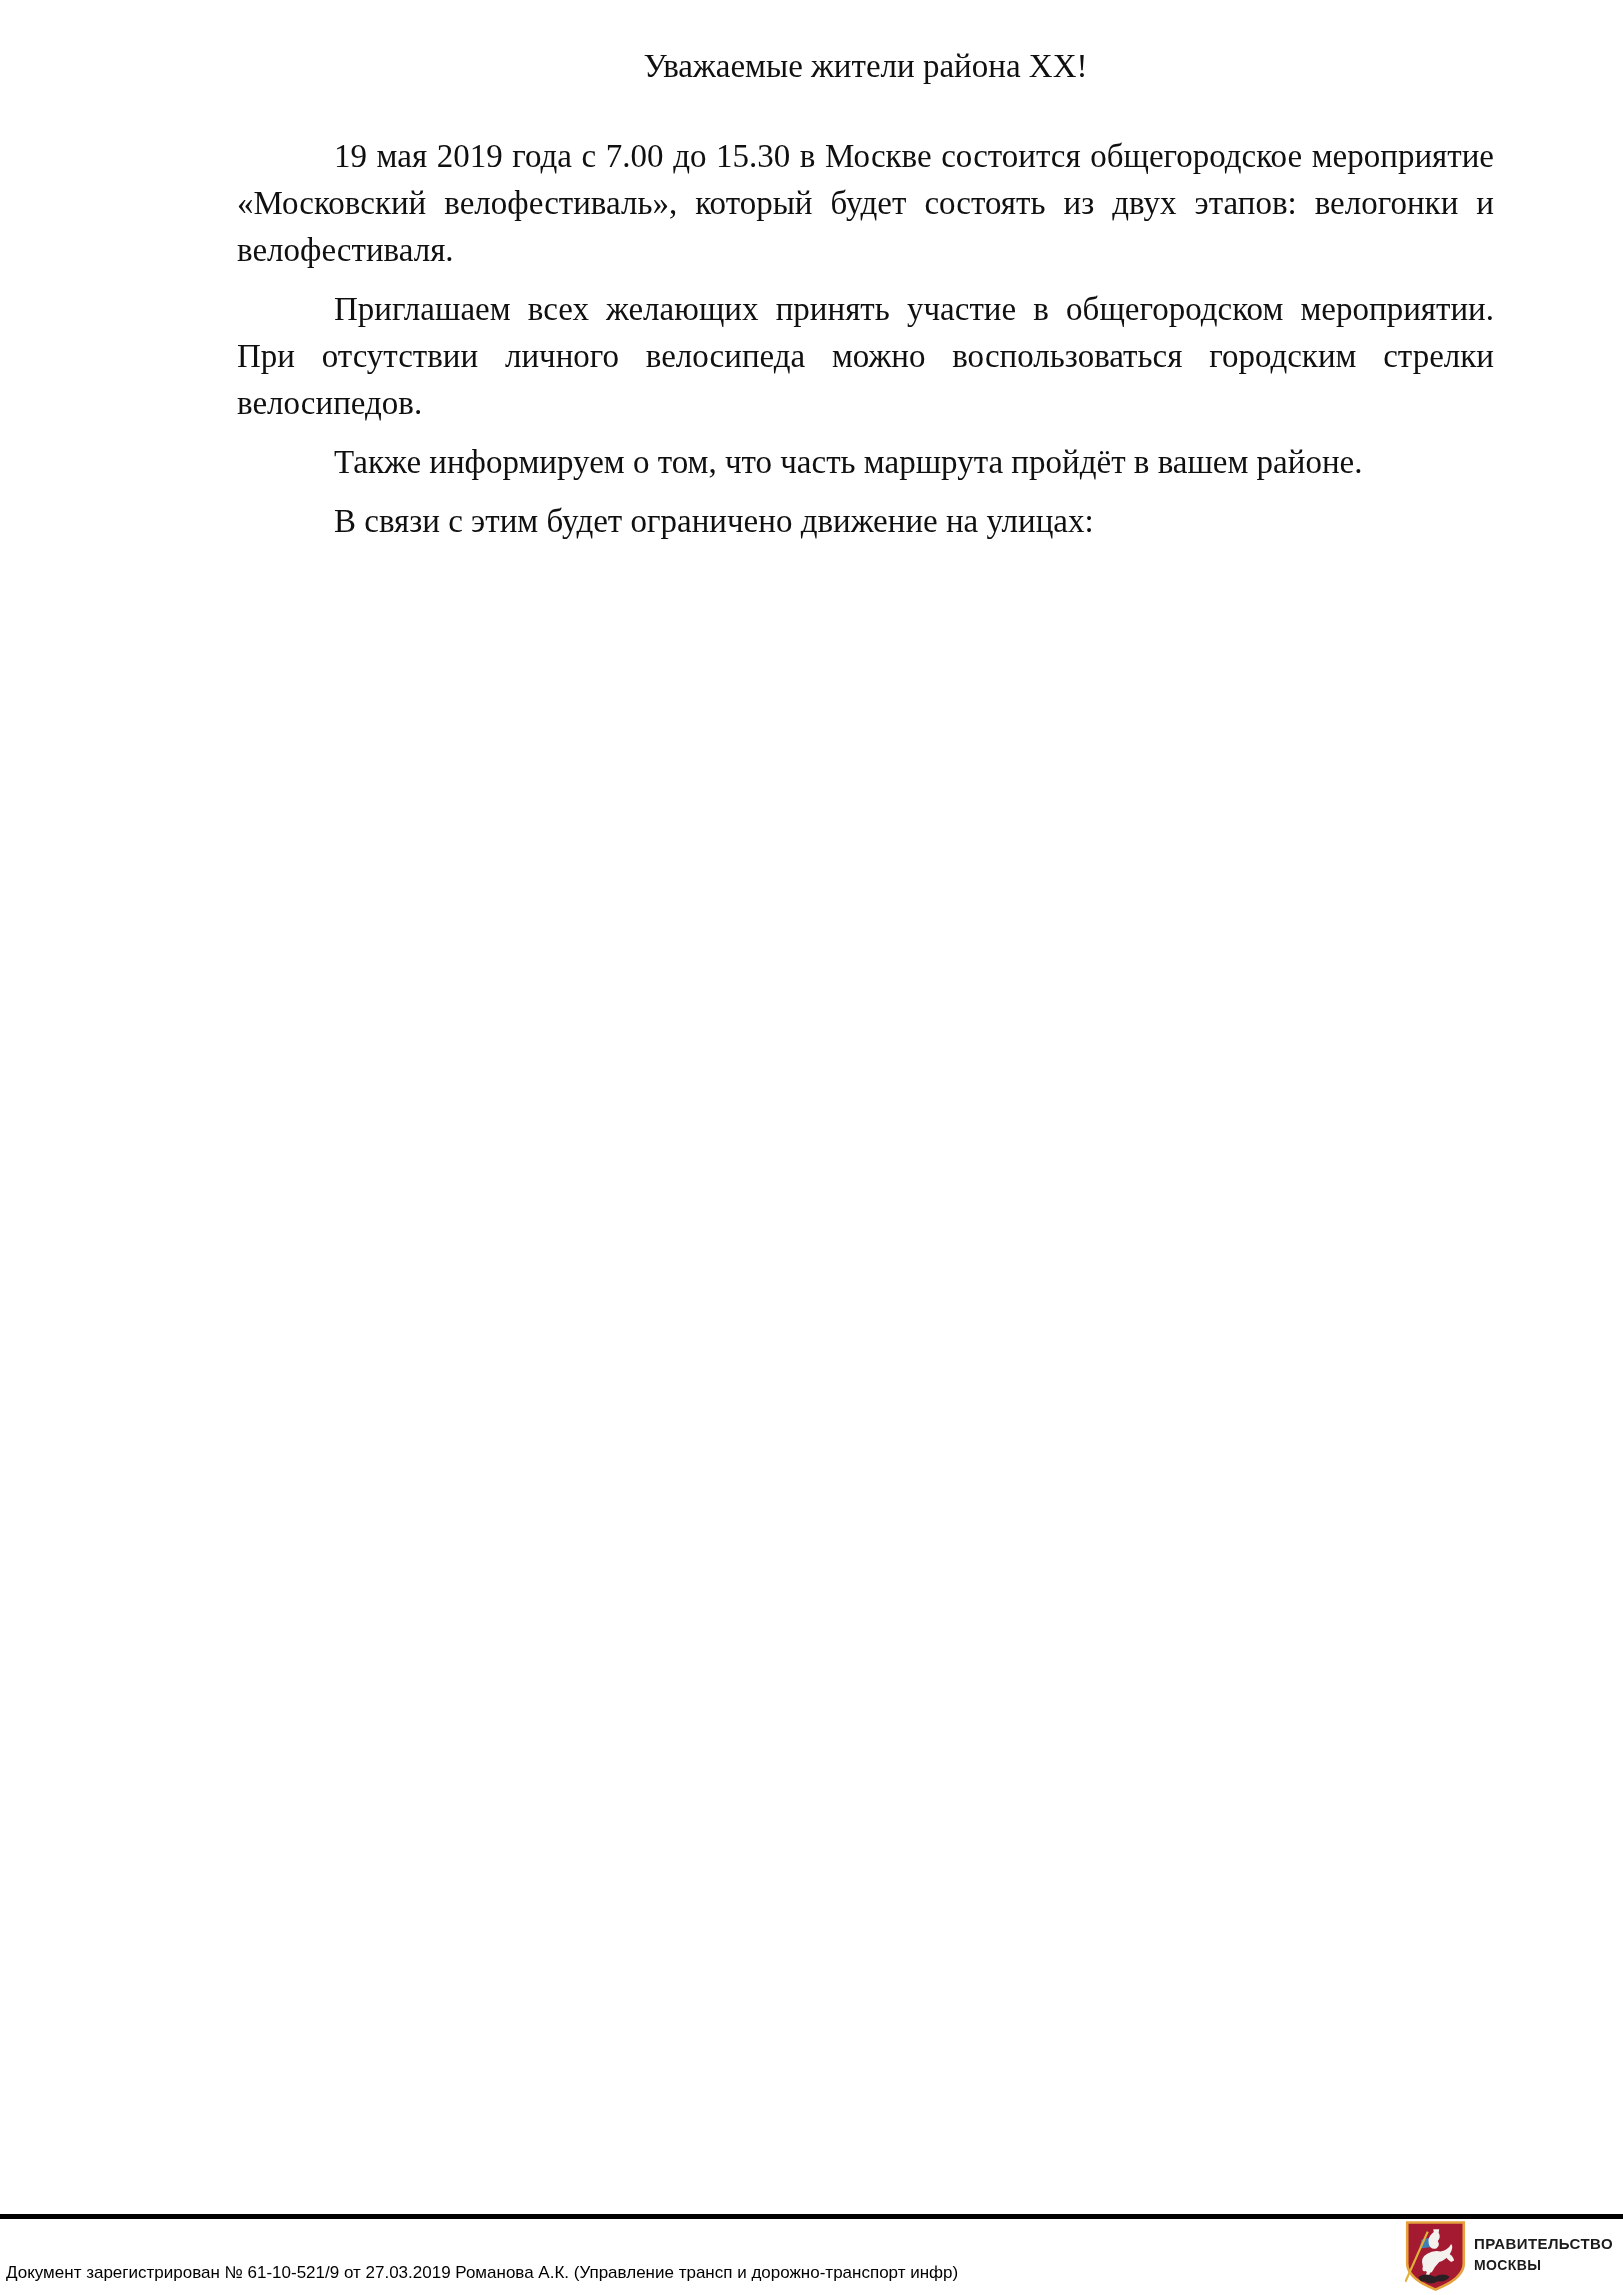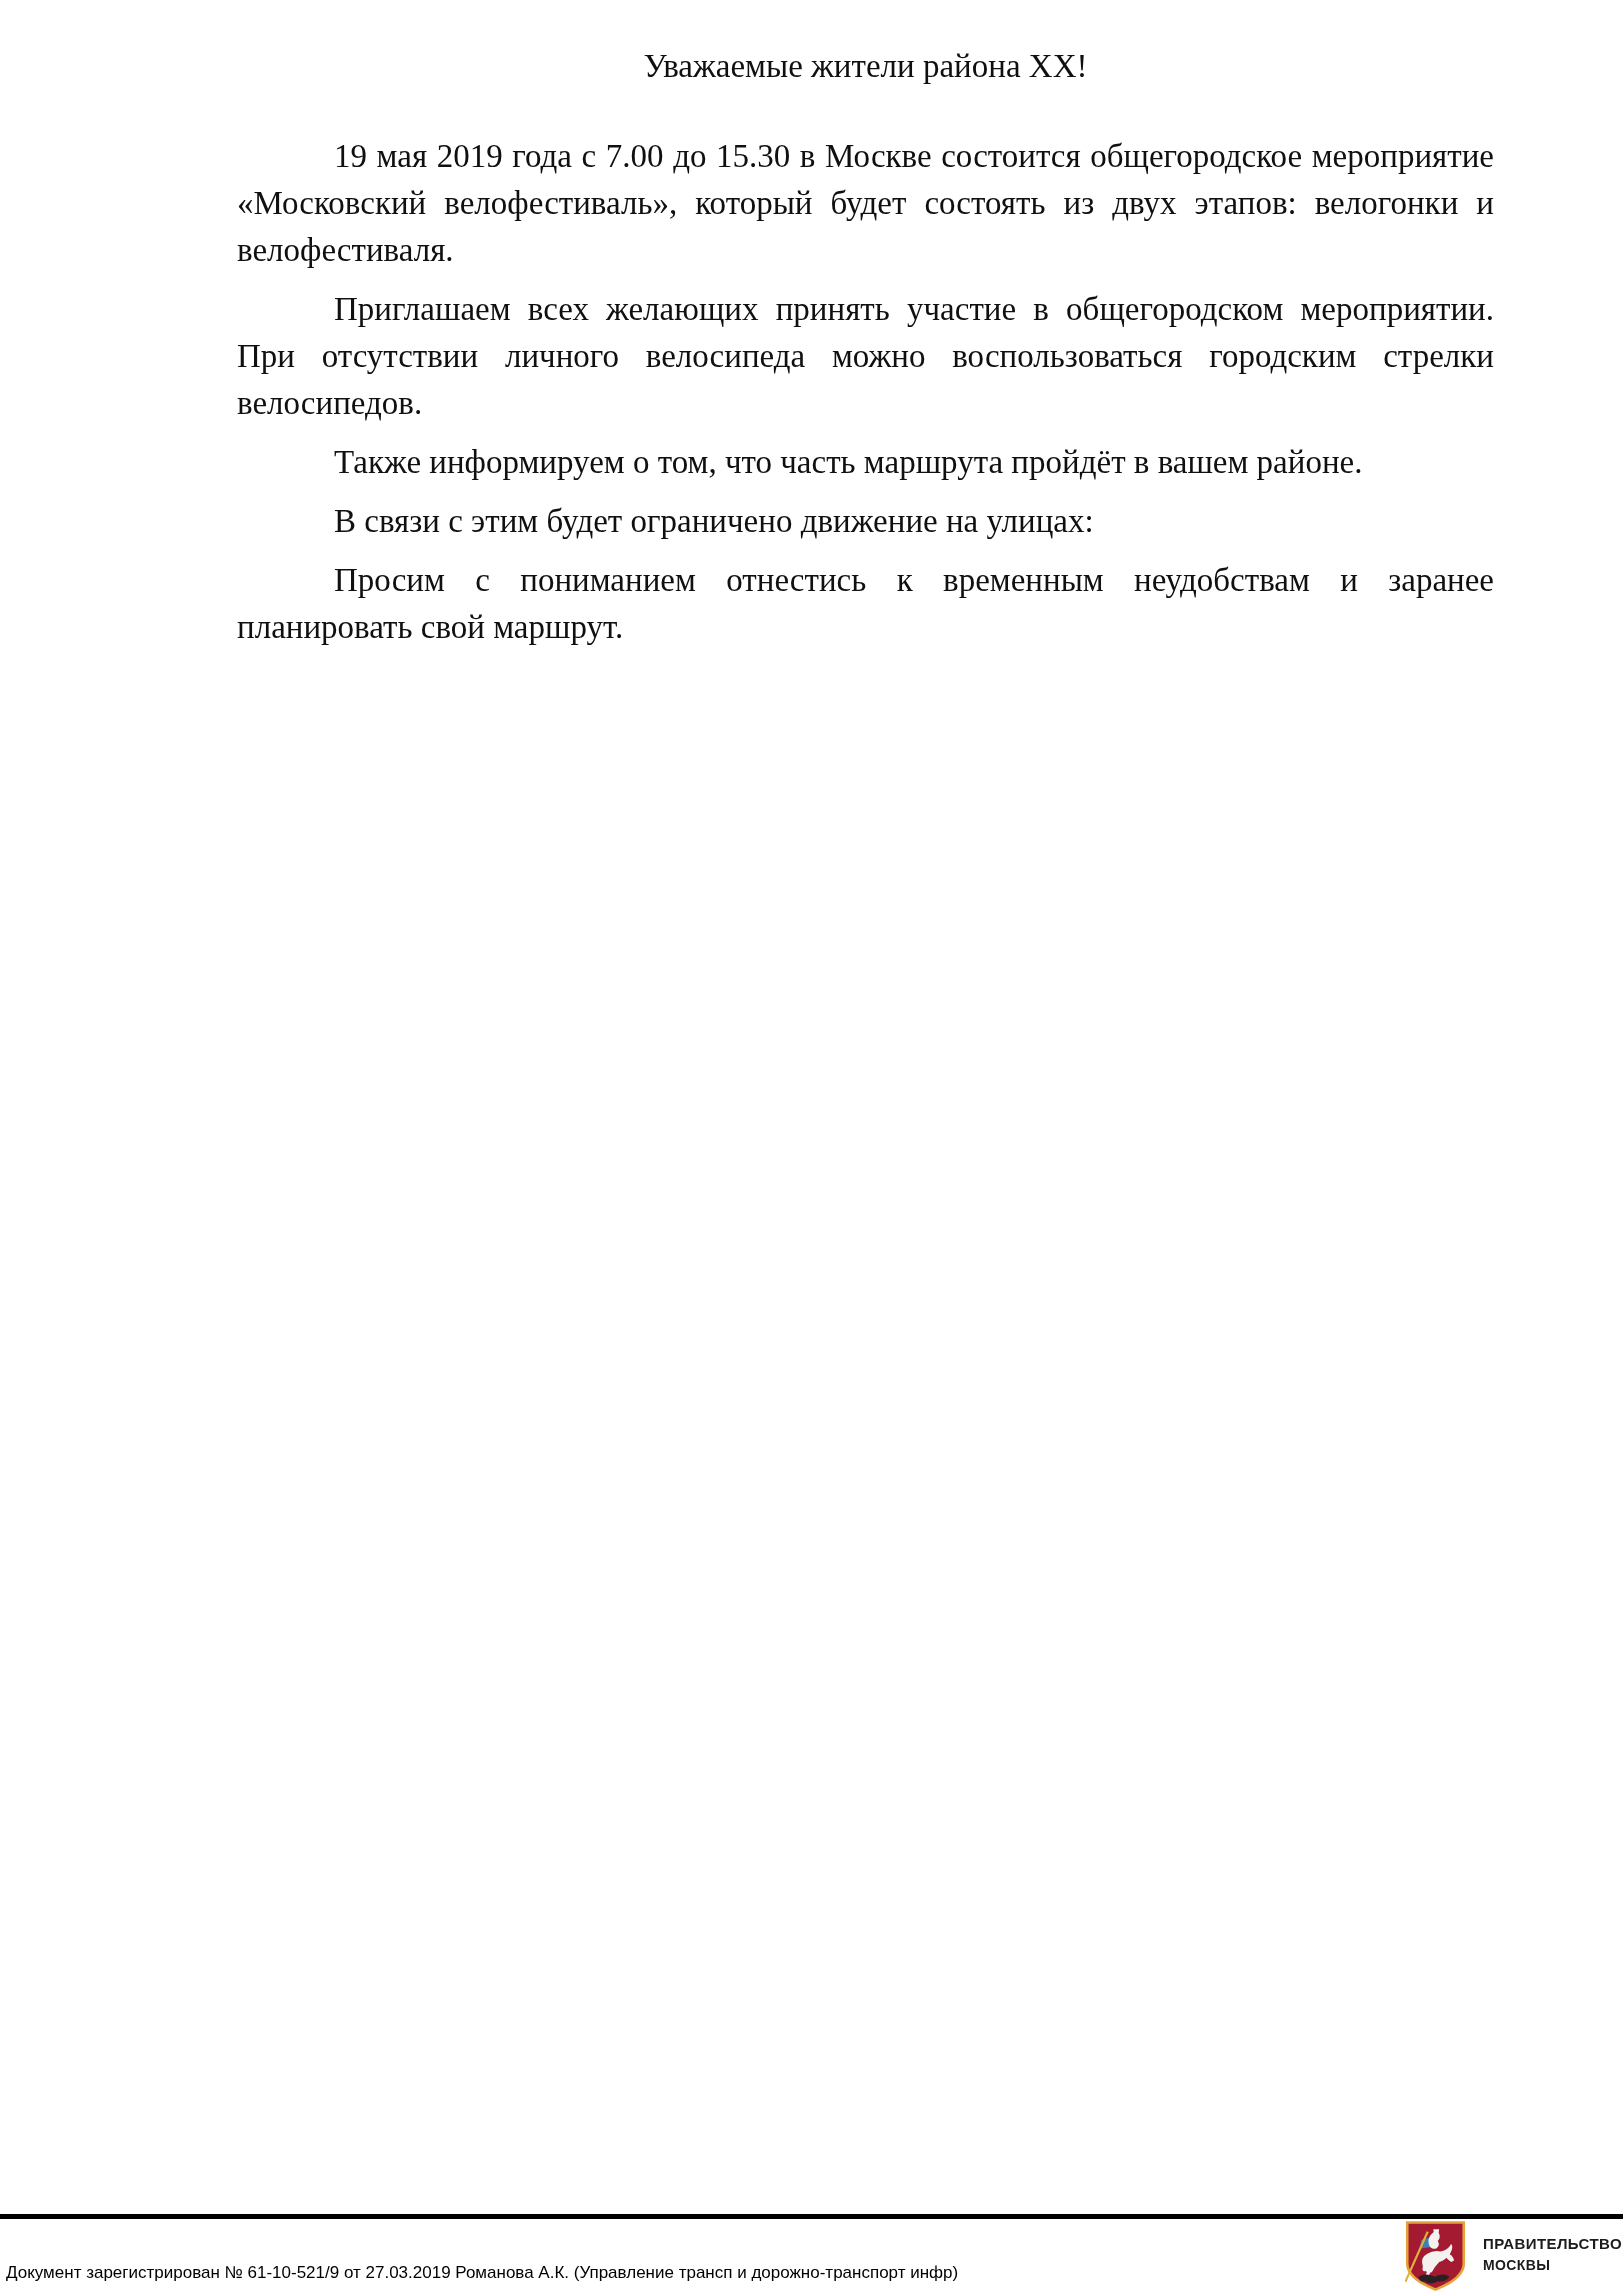--- a/index.html
+++ b/index.html
@@ -66,21 +66,21 @@
     color: #000000;
     white-space: pre;
   }
   .footer-right {
     position: absolute;
     left: 1405px;
     top: 2220px;
     width: 217px;
     display: flex;
     align-items: center;
-    gap: 17px;
+    gap: 8px;
   }
   .coat-of-arms {
     width: 61px;
     height: 72px;
     flex: 0 0 auto;
   }
   .gov-block {
     font-family: "Liberation Sans", sans-serif;
     font-weight: bold;
     color: #1c1c1c;
@@ -102,21 +102,20 @@
 <div class="page-content">
 
 
   <div class="salutation">Уважаемые жители района XX!</div>
 
   <div class="body-text">
     <p class="para">19 мая 2019 года с 7.00 до 15.30 в Москве состоится общегородское мероприятие «Московский велофестиваль», который будет состоять из двух этапов: велогонки и велофестиваля.</p>
     <p class="para">Приглашаем всех желающих принять участие в общегородском мероприятии. При отсутствии личного велосипеда можно воспользоваться городским стрелки велосипедов.</p>
     <p class="para">Также информируем о том, что часть маршрута пройдёт в вашем районе.</p>
     <p class="para">В связи с этим будет ограничено движение на улицах:</p>
-    <p class="para">Просим с пониманием отнестись к временным неудобствам и заранее планировать свой маршрут.</p>
   </div>
 
 </div>
 
 <div class="footer-divider"></div>
 
 <div class="footer-left">
   <div>Документ зарегистрирован № 61-10-521/9 от 27.03.2019 Романова А.К. (Управление трансп и дорожно-транспорт инфр)</div>
   
   

